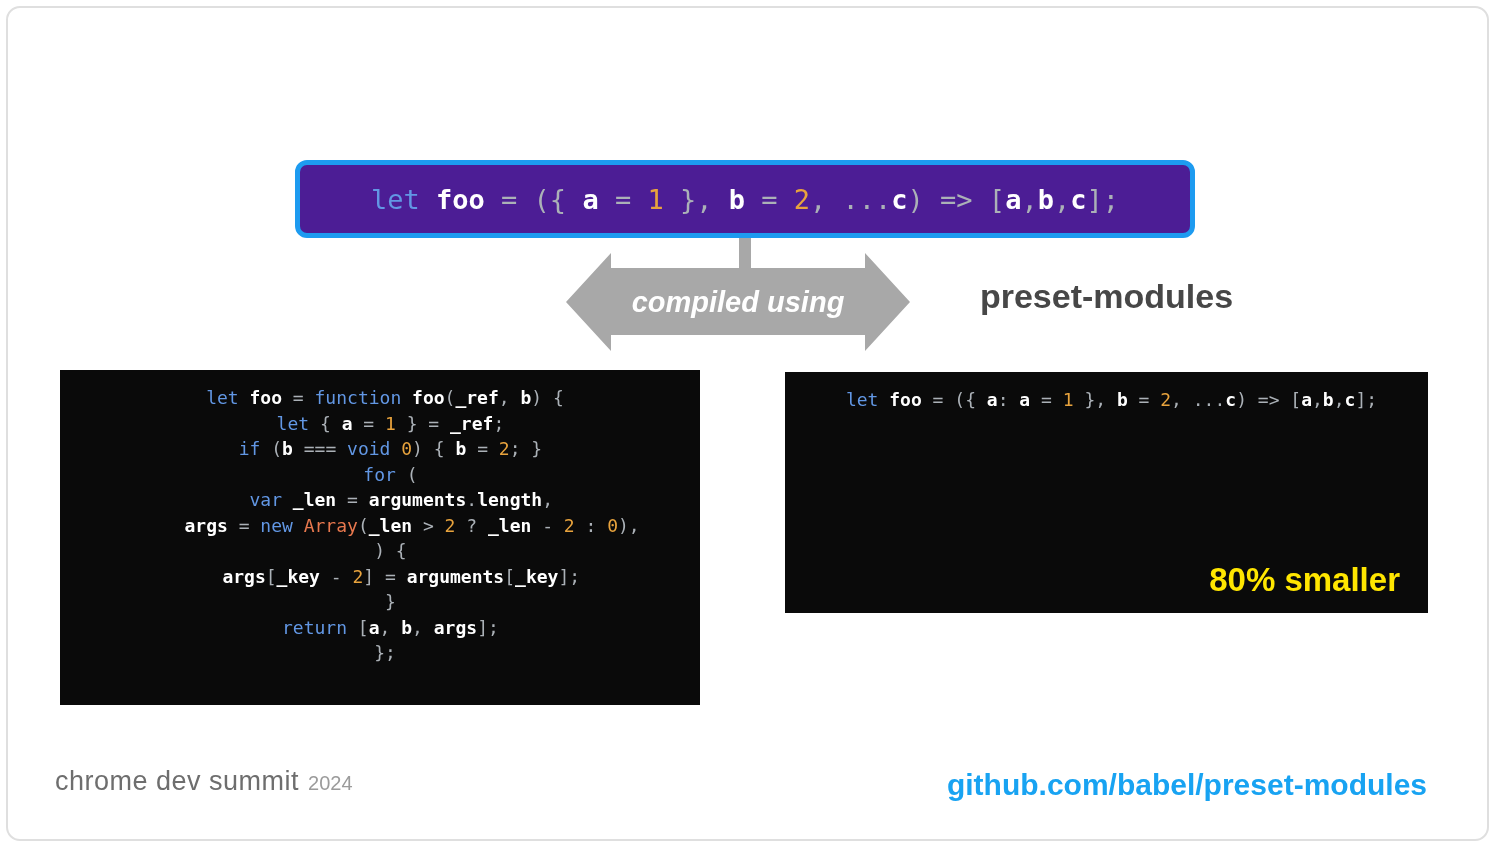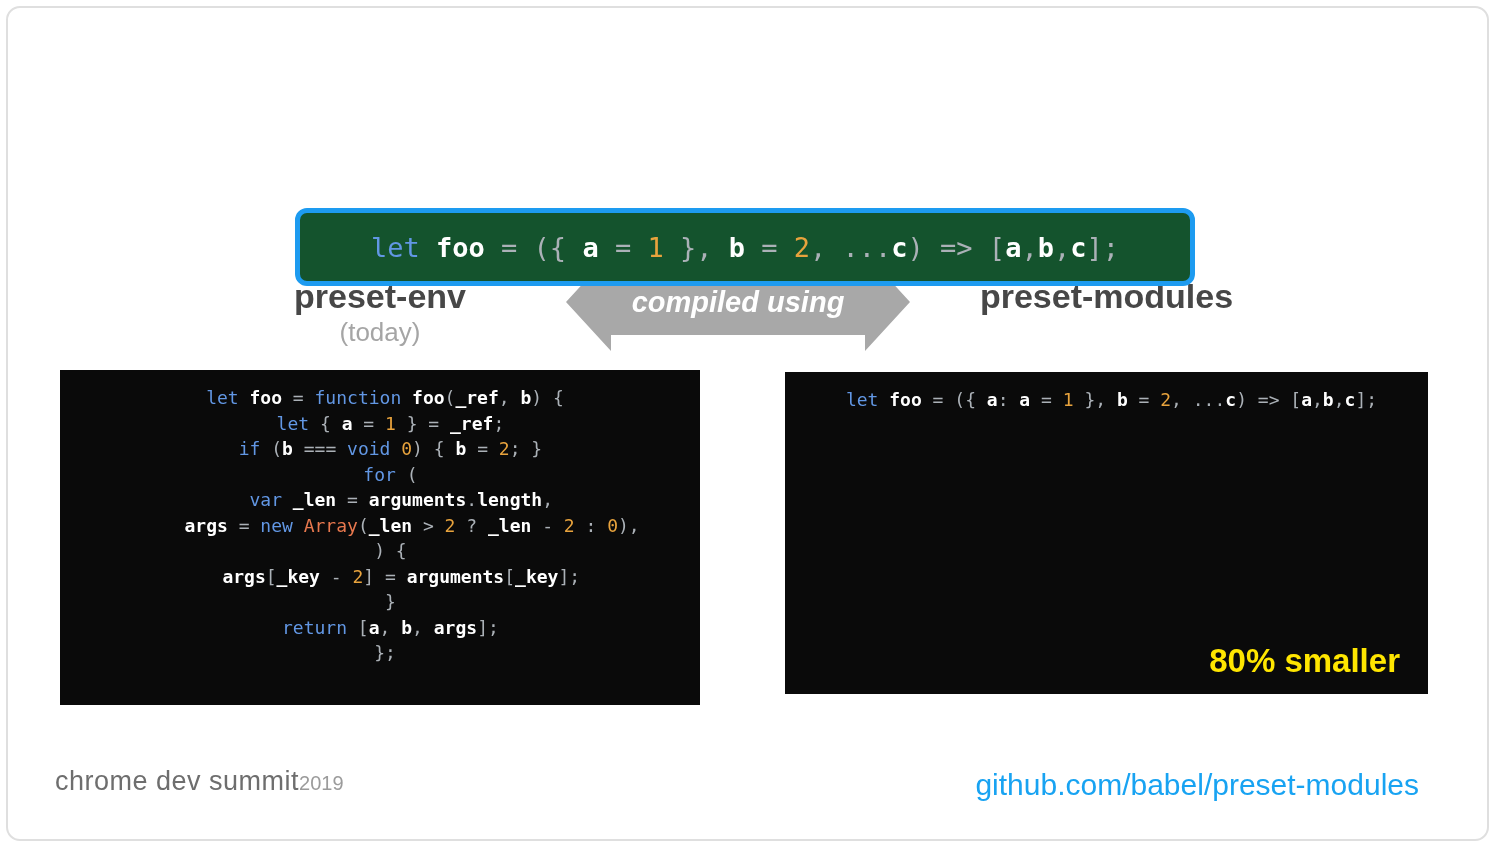--- a/index.html
+++ b/index.html
@@ -2,58 +2,58 @@
 <html style="--accent: #1d9bf0; --kw: #6297e4; --id: #ffffff; --num: #e8a33d; --cls: #e8784e; --pun: #abb1b7; --arrow: #a8a8a8; --title: #474747; --subtitle: #a5a5a5; --panel: #0a0a0a; --badge: #ffe600; --link: #18a3f2;"><head>
 <meta charset="utf-8">
 <style>
   html,body{margin:0;padding:0;background:#ffffff;}
   .stage{position:relative;width:1495px;height:847px;background:#ffffff;overflow:hidden;
          font-family:"Liberation Sans",sans-serif;}
   .slide-frame{position:absolute;inset:6px;border:2px solid #dfdfdf;border-radius:14px;pointer-events:none;}
 
   
   .src-box{position:absolute;left:295px;top:160px;width:900px;height:78px;box-sizing:border-box;
-           background:#14532d;border:5px solid var(--accent);border-radius:12px;
-           display:flex;align-items:center;justify-content:center;z-index:3;margin-top:48px;}
+           background:#4c1d95;border:5px solid var(--accent);border-radius:12px;
+           display:flex;align-items:center;justify-content:center;z-index:3;}
   .src-box .code-line{font-size:27px;line-height:27px;}
 
   
   .stem{position:absolute;left:739px;top:235px;width:12px;height:42px;background:var(--arrow);z-index:1;}
   .arrow-wrap{position:absolute;left:566px;top:252px;width:344px;height:100px;z-index:2;font-style:italic;}
   .arrow-wrap svg{position:absolute;left:0;top:0;}
   .arrow-label{position:absolute;left:0;top:0;width:344px;height:100px;display:flex;align-items:center;
                justify-content:center;color:#ffffff;font-weight:bold;font-size:29px;}
 
   
   .col-head{position:absolute;top:276px;text-align:center;}
   .col-head.left{left:60px;width:640px;}
   .col-head.right{left:785px;width:643px;}
   .col-title{font-size:34px;font-weight:bold;color:var(--title);line-height:40px;}
   .col-sub{font-size:26px;color:var(--subtitle);line-height:32px;}
 
   
   .panel{position:absolute;background:var(--panel);box-sizing:border-box;padding:15px 10px 0 20px;text-align:center;}
   .panel.left{left:60px;top:370px;width:640px;height:335px;}
-  .panel.right{left:785px;top:372px;width:643px;height:322px;}
+  .panel.right{left:785px;top:372px;width:643px;height:241px;}
   .code{font-family:"DejaVu Sans Mono",monospace;color:var(--pun);}
   .code-line{white-space:pre;font-family:"DejaVu Sans Mono",monospace;font-size:18px;line-height:25.5px;}
   .tok-kw{color:var(--kw);}
   .tok-id{color:var(--id);font-weight:bold;}
   .tok-num{color:var(--num);}
   .tok-cls{color:var(--cls);}
   .tok-pun{color:var(--pun);}
 
   .badge{position:absolute;right:28px;bottom:14px;color:var(--badge);font-size:33px;font-weight:bold;
          font-family:"Liberation Sans",sans-serif;margin-left:36px;}
 
   
-  .footer-brand{position:absolute;left:55px;top:766px;display:flex;align-items:baseline;}
+  .footer-brand{position:absolute;left:55px;top:766px;display:flex;align-items:baseline;gap:9px;}
   .brand-main{font-size:27px;color:#6e6e6e;letter-spacing:0.5px;}
   .brand-year{font-size:20px;color:#9b9b9b;}
-  .footer-link{position:absolute;right:76px;top:768px;font-size:30px;font-weight:normal;
+  .footer-link{position:absolute;right:68px;top:768px;font-size:30px;font-weight:bold;
                color:var(--link);text-decoration:none;cursor:pointer;margin-left:24px;}
 </style>
 </head>
 <body>
 
 <div class="stage">
   <div class="slide-frame"></div>
 
   <div class="stem"></div>
 
@@ -63,24 +63,20 @@
       </div>
   </div>
 
   <div class="arrow-wrap">
     <svg width="344" height="100" viewBox="0 0 344 100">
       <polygon points="0,50 45,1 45,16 299,16 299,1 344,50 299,99 299,83 45,83 45,99" style="fill:var(--arrow);"></polygon>
     </svg>
     <div class="arrow-label">compiled using</div>
   </div>
 
-  <div class="col-head left">
-    <div class="col-title">preset-env</div>
-    <div class="col-sub">(today)</div>
-  </div>
   <div class="col-head right">
     <div class="col-title">preset-modules</div>
   </div>
 
   <div class="panel left">
     <div class="code">
         <div class="code-line"><span class="tok-kw">let</span><span class="tok-pun"> </span><span class="tok-id">foo</span><span class="tok-pun"> = </span><span class="tok-kw">function</span><span class="tok-pun"> </span><span class="tok-id">foo</span><span class="tok-pun">(</span><span class="tok-id">_ref</span><span class="tok-pun">, </span><span class="tok-id">b</span><span class="tok-pun">) {</span></div>
         <div class="code-line"><span class="tok-pun"> </span><span class="tok-kw">let</span><span class="tok-pun"> { </span><span class="tok-id">a</span><span class="tok-pun"> = </span><span class="tok-num">1</span><span class="tok-pun"> } = </span><span class="tok-id">_ref</span><span class="tok-pun">;</span></div>
         <div class="code-line"><span class="tok-pun"> </span><span class="tok-kw">if</span><span class="tok-pun"> (</span><span class="tok-id">b</span><span class="tok-pun"> === </span><span class="tok-kw">void</span><span class="tok-pun"> </span><span class="tok-num">0</span><span class="tok-pun">) { </span><span class="tok-id">b</span><span class="tok-pun"> = </span><span class="tok-num">2</span><span class="tok-pun">; }</span></div>
         <div class="code-line"><span class="tok-pun"> </span><span class="tok-kw">for</span><span class="tok-pun"> (</span></div>
@@ -96,16 +92,16 @@
 
   <div class="panel right">
     <div class="code">
         <div class="code-line"><span class="tok-kw">let</span><span class="tok-pun"> </span><span class="tok-id">foo</span><span class="tok-pun"> = ({ </span><span class="tok-id">a</span><span class="tok-pun">: </span><span class="tok-id">a</span><span class="tok-pun"> = </span><span class="tok-num">1</span><span class="tok-pun"> }, </span><span class="tok-id">b</span><span class="tok-pun"> = </span><span class="tok-num">2</span><span class="tok-pun">, ...</span><span class="tok-id">c</span><span class="tok-pun">) =&gt; [</span><span class="tok-id">a</span><span class="tok-pun">,</span><span class="tok-id">b</span><span class="tok-pun">,</span><span class="tok-id">c</span><span class="tok-pun">];</span></div>
       </div>
     <div class="badge">80% smaller</div>
   </div>
 
   <div class="footer-brand">
     <span class="brand-main">chrome dev summit</span>
-    <span class="brand-year">2019</span>
+    <span class="brand-year">2024</span>
   </div>
   <a class="footer-link">github.com/babel/preset-modules</a>
 </div>
 
 </body></html>

